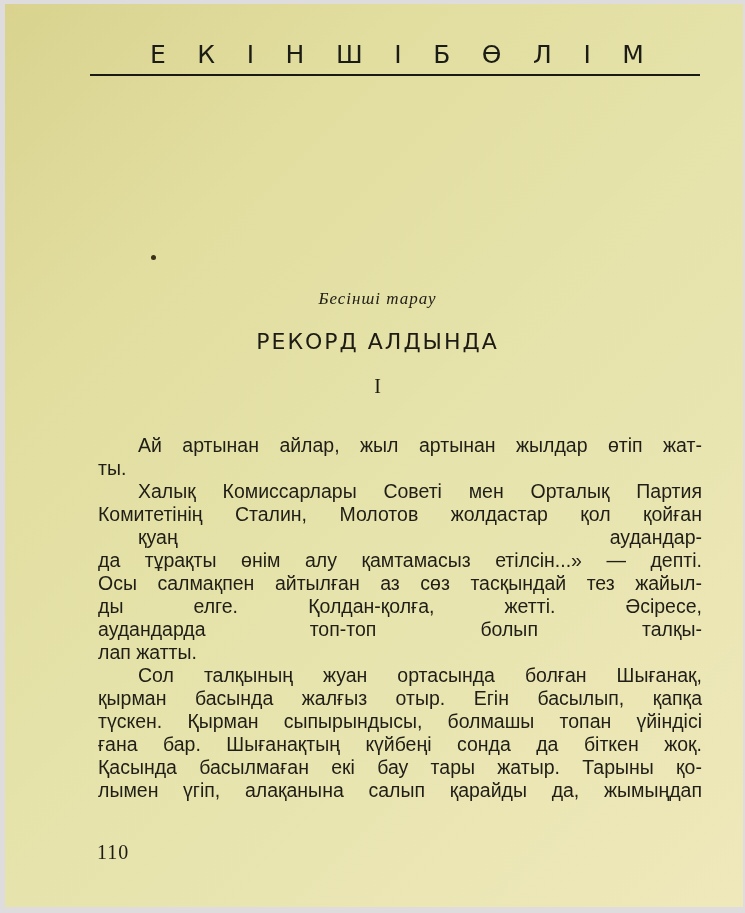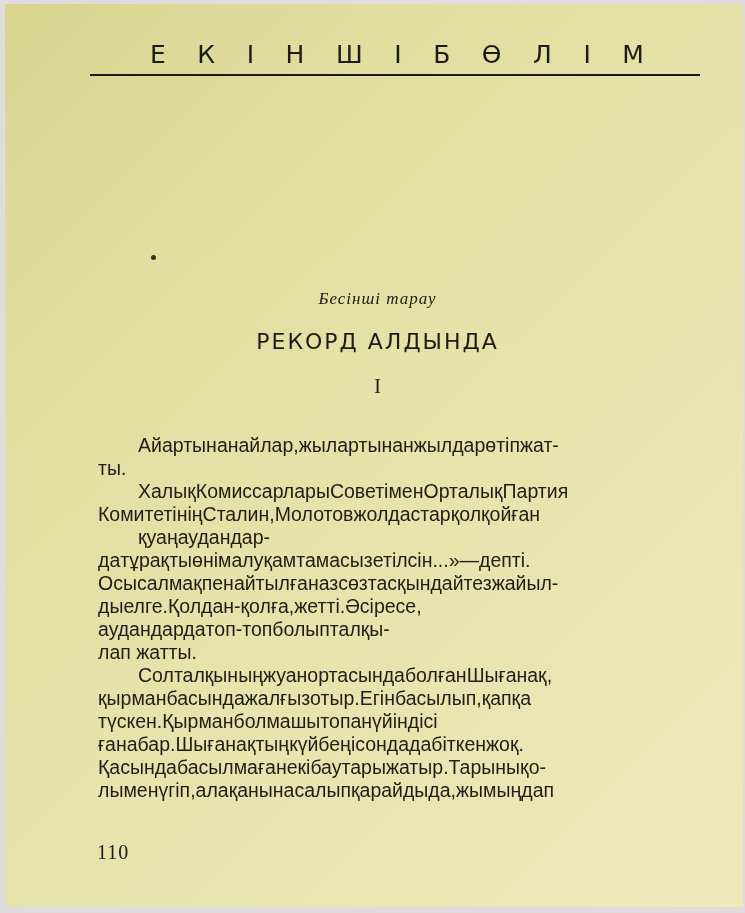--- a/index.html
+++ b/index.html
@@ -83,20 +83,21 @@
       position: absolute;
       left: 93px; top: 430px;
       width: 604px;
       font-family: "Liberation Sans", sans-serif;
       font-size: 19.5px;
       line-height: 23px;
       color: #1f1e17;
     }
     .line {
       display: flex;
+      justify-content: space-between;
       white-space: pre;
       height: 23px;
     }
     .line.last { justify-content: flex-start; }
     .line.indent { padding-left: 40px; }
     .page-number {
       position: absolute;
       left: 92px; top: 837px;
       font-family: "Liberation Serif", serif;
       font-size: 20px;
@@ -138,20 +139,20 @@
       <div class="line indent"><span>Халық</span><span>Комиссарлары</span><span>Советі</span><span>мен</span><span>Орталық</span><span>Партия</span></div>
       <div class="line"><span>Комитетінің</span><span>Сталин,</span><span>Молотов</span><span>жолдастар</span><span>қол</span><span>қойған</span></div>
       <div class="line indent"><span>қуаң</span><span>аудандар-</span></div>
       <div class="line"><span>да</span><span>тұрақты</span><span>өнім</span><span>алу</span><span>қамтамасыз</span><span>етілсін...»</span><span>—</span><span>депті.</span></div>
       <div class="line"><span>Осы</span><span>салмақпен</span><span>айтылған</span><span>аз</span><span>сөз</span><span>тасқындай</span><span>тез</span><span>жайыл-</span></div>
       <div class="line"><span>ды</span><span>елге.</span><span>Қолдан-қолға,</span><span>жетті.</span><span>Әсіресе,</span></div>
       <div class="line"><span>аудандарда</span><span>топ-топ</span><span>болып</span><span>талқы-</span></div>
       <div class="line last"><span>лап </span><span>жатты.</span></div>
       <div class="line indent"><span>Сол</span><span>талқының</span><span>жуан</span><span>ортасында</span><span>болған</span><span>Шығанақ,</span></div>
       <div class="line"><span>қырман</span><span>басында</span><span>жалғыз</span><span>отыр.</span><span>Егін</span><span>басылып,</span><span>қапқа</span></div>
-      <div class="line"><span>түскен.</span><span>Қырман</span><span>болмашы</span><span>топан</span><span>үйіндісі</span></div>
+      <div class="line"><span>түскен.</span><span>Қырман</span><span>сыпырындысы,</span><span>болмашы</span><span>топан</span><span>үйіндісі</span></div>
       <div class="line"><span>ғана</span><span>бар.</span><span>Шығанақтың</span><span>күйбеңі</span><span>сонда</span><span>да</span><span>біткен</span><span>жоқ.</span></div>
       <div class="line"><span>Қасында</span><span>басылмаған</span><span>екі</span><span>бау</span><span>тары</span><span>жатыр.</span><span>Тарыны</span><span>қо-</span></div>
       <div class="line"><span>лымен</span><span>үгіп,</span><span>алақанына</span><span>салып</span><span>қарайды</span><span>да,</span><span>жымыңдап</span></div>
     </div>
 
   <div class="page-number">110</div>
 </div>
 
 </body></html>

